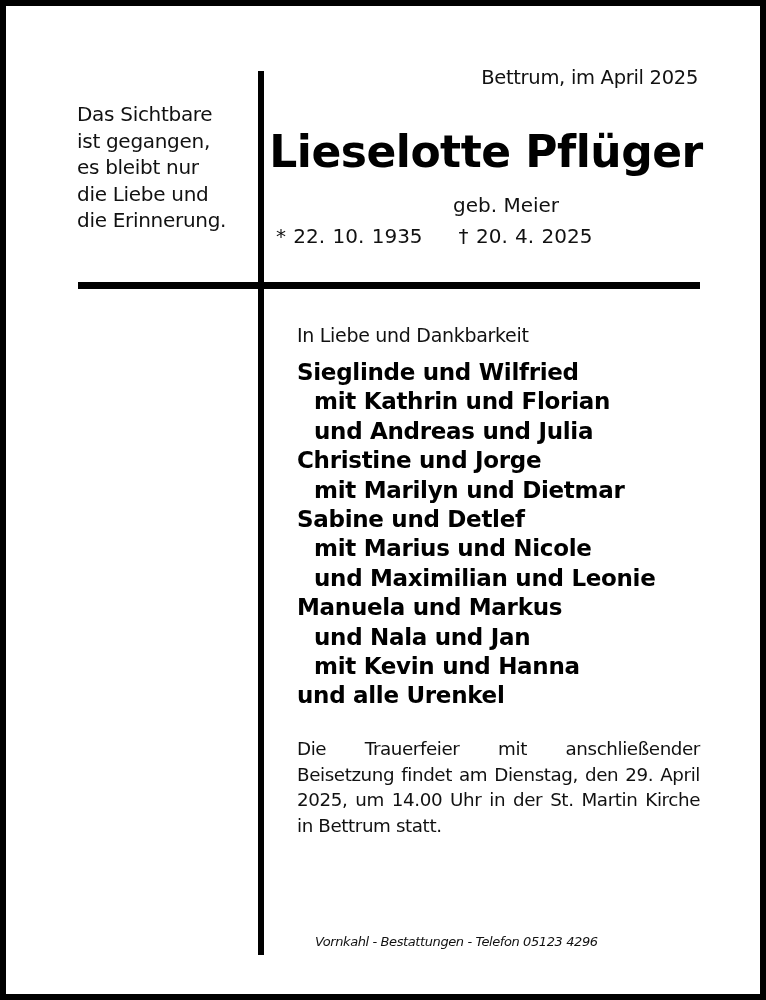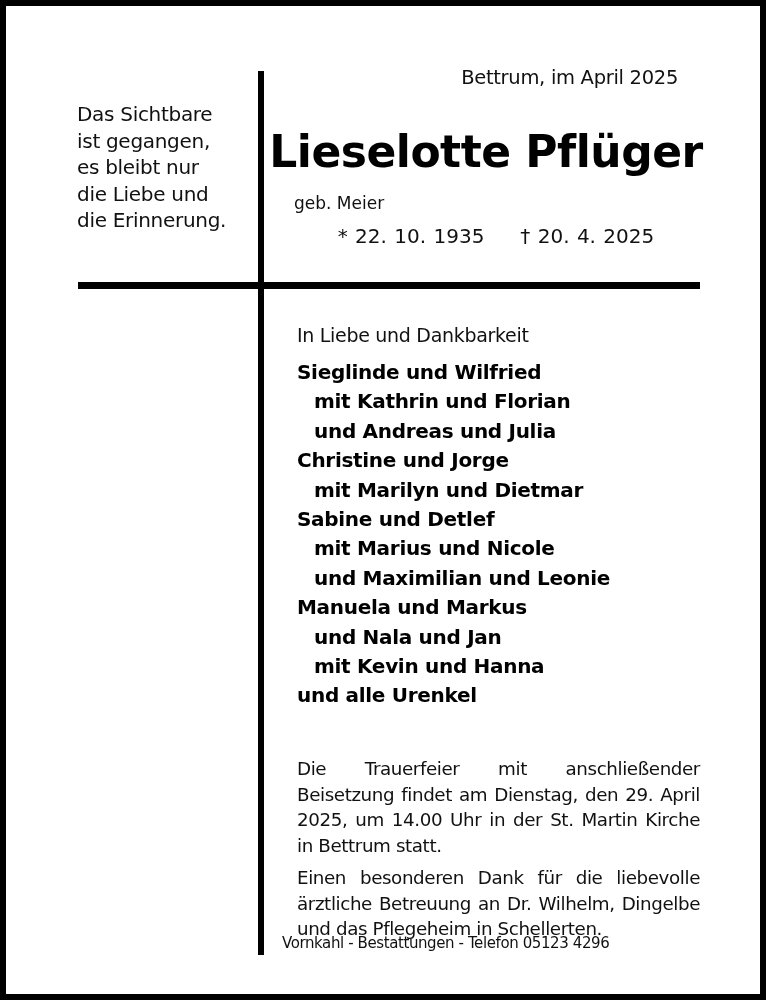--- a/index.html
+++ b/index.html
@@ -9,51 +9,51 @@
       box-sizing: border-box; border: 6px solid #000; background: #fff;
     }
     .vbar { position: absolute; left: 252px; top: 65px; width: 6px; height: 884px; background: #000; }
     .hbar { position: absolute; left: 72px; top: 276px; width: 622px; height: 7px; background: #000; }
     .sans { font-family: "DejaVu Sans", "Liberation Sans", sans-serif; color: #111; }
     .motto {
       position: absolute; left: 71px; top: 95px; width: 175px;
       font-size: 20px; line-height: 26.5px; letter-spacing: -0.3px;
     }
     .place-date {
-      position: absolute; left: 380px; top: 60px; width: 292px; text-align: right;
+      position: absolute; left: 400px; top: 60px; width: 292px; text-align: right;
       font-size: 19.5px; letter-spacing: -0.3px;
     }
     .name {
       position: absolute; left: 260px; top: 120px; width: 440px; text-align: center;
       font-size: 44px; font-weight: bold; letter-spacing: -0.5px; color: #000;
     }
     .maiden {
-      position: absolute; left: 288px; top: 187px; width: 440px; text-align: left;
-      font-size: 17px;
+      position: absolute; left: 280px; top: 187px; width: 440px; text-align: center;
+      font-size: 20px;
     }
     .dates {
-      position: absolute; left: 270px; top: 218px; width: 440px; text-align: center;
+      position: absolute; left: 270px; top: 218px; width: 440px; 
       font-size: 20px; word-spacing: 1px;
     }
     .dates .gap { display: inline-block; width: 36px; }
     .intro {
       position: absolute; left: 291px; top: 318px; font-size: 19px; letter-spacing: -0.3px;
     }
     .family {
-      position: absolute; left: 291px; top: 352px; font-size: 20px; font-weight: bold;
+      position: absolute; left: 291px; top: 352px; font-size: 23px; font-weight: bold;
       line-height: 29.4px; letter-spacing: -0.3px; color: #000;
     }
     .family .indent { padding-left: 17px; }
     .info {
       position: absolute; left: 291px; top: 730px; width: 403px;
-      font-size: 18.3px; line-height: 25.5px; text-align: justify; letter-spacing: -0.4px; margin-top: 20px;
+      font-size: 18.3px; line-height: 25.5px; text-align: justify; letter-spacing: -0.4px;
     }
     .info p { margin: 0 0 7px 0; }
     .footer {
-      position: absolute; left: 276px; top: 928px; font-size: 15px; letter-spacing: -0.4px;
+      position: absolute; left: 309px; top: 928px; font-size: 13px; letter-spacing: -0.4px; font-style: italic;
     }
   </style>
 </head>
 <body>
 
 <div class="frame">
   <div class="vbar"></div>
   <div class="hbar"></div>
 
   <div class="motto sans">
@@ -82,17 +82,16 @@
     <div class="indent">mit Marius und Nicole</div>
     <div class="indent">und Maximilian und Leonie</div>
     <div>Manuela und Markus</div>
     <div class="indent">und Nala und Jan</div>
     <div class="indent">mit Kevin und Hanna</div>
     <div>und alle Urenkel</div>
   </div>
 
   <div class="info sans">
     <p>Die Trauerfeier mit anschließender Beisetzung findet am Dienstag, den 29. April 2025, um 14.00 Uhr in der St. Martin Kirche in Bettrum statt.</p>
-    <p>Einen besonderen Dank für die liebevolle ärztliche Betreuung an Dr. Wilhelm, Dingelbe und das Pflegeheim in Schellerten.</p>
   </div>
 
   <div class="footer sans">Vornkahl - Bestattungen - Telefon 05123 4296</div>
 </div>
 
 </body></html>

